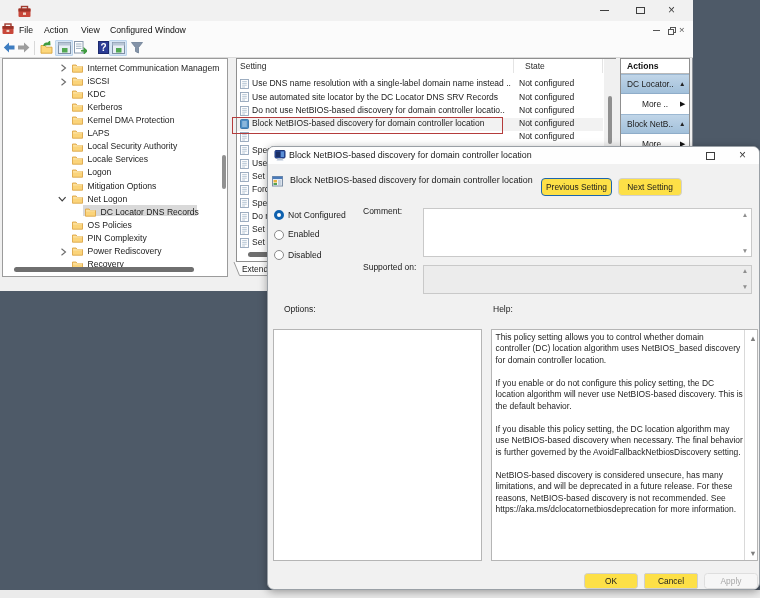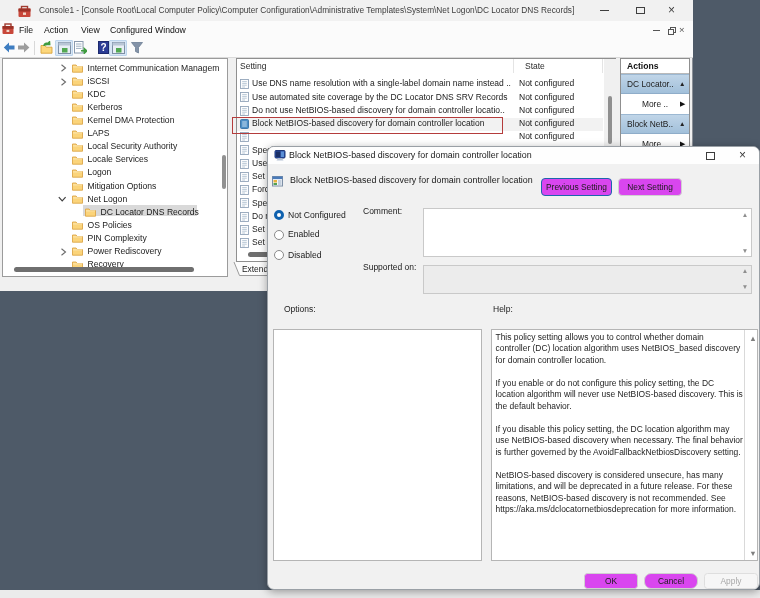--- a/index.html
+++ b/index.html
@@ -18,42 +18,41 @@
 
 #tree { left:2px; top:58px; width:226px; height:219px; background:#fff; border:1px solid #9b9b9b; }
 .trow { position:absolute; height:13.1px; line-height:13.1px; font-size:8.6px; color:#1b1b1b; white-space:nowrap; }
 
 #setpane { left:236px; top:58px; width:380px; height:204px; background:#fff; border:1px solid #8f8f8f; }
 
 #actions { left:620px; top:58px; width:70px; height:222px; background:#fff; border:1px solid #8f8f8f; }
 .aitem-blue { background:linear-gradient(180deg,#c0d5e8,#a2c0da); border-top:1px solid #9cb8d2; border-bottom:1px solid #8fadc9; }
 
 #dialog { left:267px; top:146px; width:493px; height:444px; background:#f1f1f1; border:1px solid #9aa0a6; border-radius:7px; box-shadow:0 2px 8px rgba(0,0,0,.35); }
-.dbtn { border:1px solid #d0d0d0; border-radius:4px; background:#d946ef; font-size:8.4px; color:#1b1b1b; text-align:center; }
+.dbtn { border:1px solid #d0d0d0; border-radius:4px; background:#fde047; font-size:8.4px; color:#1b1b1b; text-align:center; }
 .rad { width:10px; height:10px; border-radius:50%; background:#fff; }
 .box { background:#fff; border:1px solid #c9c9c9; }
 .scar { position:absolute; font-size:6.5px; color:#8f8f8f; width:14px; text-align:center; }
 .lbl { font-size:8.5px; color:#1b1b1b; }
 </style>
 </head>
 <body>
 <div class="abs" id="bottomstrip" style="left:0;top:590px;width:760px;height:8px;background:#ebebeb;"></div>
 
 <div class="abs" id="main">
 
   <div class="abs" id="titlebar"></div>
   <div class="abs" style="left:18px;top:5px;">
       <svg width="13" height="13">
         <rect x="3.5" y="1.5" width="6" height="4" fill="none" stroke="#a03b30" stroke-width="1.4"></rect>
         <rect x="0.5" y="3.5" width="12" height="8.5" rx="1" fill="#c8473a"></rect>
         <rect x="0.5" y="3.5" width="12" height="3" fill="#9c3227"></rect>
         <rect x="5" y="7.5" width="3" height="2.4" fill="#f2d8c8"></rect>
       </svg>
     </div>
-  <div class="abs" id="titletext">Console1 - [Console Root\Local Computer Policy\Computer Configuration\Administrative Templates\System\Net Logon\DC Locator DNS Records]</div>
   <div class="abs" style="left:600px;top:10px;width:9px;border-top:1px solid #3f3f3f;"></div>
   <div class="abs" style="left:636px;top:7px;width:9px;height:7px;border:1px solid #3f3f3f;"></div>
   <div class="abs" style="left:668px;top:0px;height:21px;line-height:20px;font-size:12px;color:#3f3f3f;">×</div>
 
   <div class="abs" id="menubar"></div>
   <div class="abs" style="left:2px;top:23px;">
       <svg width="12" height="12">
         <rect x="3" y="1" width="6" height="4" fill="none" stroke="#a03b30" stroke-width="1.4"></rect>
         <rect x="0.5" y="3" width="11" height="8" rx="1" fill="#c8473a"></rect>
         <rect x="0.5" y="3" width="11" height="2.8" fill="#9c3227"></rect>
@@ -286,21 +285,21 @@
   <div class="abs" style="left:519px;top:77.40px;height:13.25px;line-height:13.25px;font-size:8.5px;">Not configured</div>
   <div class="abs" style="left:240px;top:92.25px;">
       <svg width="9" height="10">
         <rect x="0.5" y="0.5" width="8" height="9" fill="#fcfdfe" stroke="#93a5ba" stroke-width="0.9"></rect>
         <line x1="2.2" y1="2.6" x2="6.8" y2="2.6" stroke="#a9bbcd" stroke-width="0.8"></line>
         <line x1="2.2" y1="4.4" x2="6.8" y2="4.4" stroke="#a9bbcd" stroke-width="0.8"></line>
         <line x1="2.2" y1="6.2" x2="6.8" y2="6.2" stroke="#a9bbcd" stroke-width="0.8"></line>
         <line x1="2.2" y1="8" x2="5" y2="8" stroke="#a9bbcd" stroke-width="0.8"></line>
       </svg>
     </div>
-  <div class="abs" style="left:252px;top:90.65px;height:13.25px;line-height:13.25px;font-size:8.5px;white-space:nowrap;">Use automated site coverage by the DC Locator DNS SRV Records</div>
+  <div class="abs" style="left:252px;top:90.65px;height:13.25px;line-height:13.25px;font-size:8.5px;white-space:nowrap;">Use automated site locator by the DC Locator DNS SRV Records</div>
   <div class="abs" style="left:519px;top:90.65px;height:13.25px;line-height:13.25px;font-size:8.5px;">Not configured</div>
   <div class="abs" style="left:240px;top:105.50px;">
       <svg width="9" height="10">
         <rect x="0.5" y="0.5" width="8" height="9" fill="#fcfdfe" stroke="#93a5ba" stroke-width="0.9"></rect>
         <line x1="2.2" y1="2.6" x2="6.8" y2="2.6" stroke="#a9bbcd" stroke-width="0.8"></line>
         <line x1="2.2" y1="4.4" x2="6.8" y2="4.4" stroke="#a9bbcd" stroke-width="0.8"></line>
         <line x1="2.2" y1="6.2" x2="6.8" y2="6.2" stroke="#a9bbcd" stroke-width="0.8"></line>
         <line x1="2.2" y1="8" x2="5" y2="8" stroke="#a9bbcd" stroke-width="0.8"></line>
       </svg>
     </div>
@@ -473,14 +472,14 @@
 <div class="abs scar" style="left:738px;top:283px;z-index:11;">▼</div>
 <div class="abs lbl" style="left:284px;top:302.5px;height:13px;line-height:13px;z-index:11;">Options:</div>
 <div class="abs lbl" style="left:493px;top:302.5px;height:13px;line-height:13px;z-index:11;">Help:</div>
 <div class="abs" style="left:273px;top:329px;width:209px;height:232px;background:#fff;border:1px solid #b5b5b5;z-index:11;"></div>
 <div class="abs" style="left:491px;top:329px;width:267px;height:232px;background:#fff;border:1px solid #b5b5b5;z-index:11;"></div>
 <div class="abs" style="left:744px;top:330px;width:1px;height:230px;background:#d9d9d9;z-index:11;"></div>
 <div class="abs scar" style="left:746px;top:334px;color:#7f7f7f;font-size:7.5px;z-index:11;">▲</div>
 <div class="abs scar" style="left:746px;top:549px;color:#7f7f7f;font-size:7.5px;z-index:11;">▼</div>
 <div class="abs" style="left:495.5px;top:331.5px;font-size:8.45px;line-height:11.5px;color:#1f1f1f;white-space:nowrap;z-index:11;">This policy setting allows you to control whether domain<br>controller (DC) location algorithm uses NetBIOS_based discovery<br>for domain controller location.<br><br>If you enable or do not configure this policy setting, the DC<br>location algorithm will never use NetBIOS-based discovery. This is<br>the default behavior.<br><br>If you disable this policy setting, the DC location algorithm may<br>use NetBIOS-based discovery when necessary. The final behavior<br>is further governed by the AvoidFallbackNetbiosDiscovery setting.<br><br>NetBIOS-based discovery is considered unsecure, has many<br>limitations, and will be deprecated in a future release. For these<br>reasons, NetBIOS-based discovery is not recommended. See<br>https://aka.ms/dclocatornetbiosdeprecation for more information.</div>
 <div class="abs dbtn" style="left:584px;top:573px;width:54px;height:16px;line-height:14.5px;border-radius:3.5px;z-index:11;">OK</div>
-<div class="abs dbtn" style="left:644px;top:573px;width:54px;height:16px;line-height:14.5px;border-radius:7px;z-index:11;">Cancel</div>
+<div class="abs dbtn" style="left:644px;top:573px;width:54px;height:16px;line-height:14.5px;border-radius:2px;z-index:11;">Cancel</div>
 <div class="abs dbtn" style="left:704px;top:573px;width:54px;height:16px;line-height:14.5px;border-radius:3.5px;color:#a8a8a8;border-color:#dedede;background:#f6f6f6;z-index:11;">Apply</div>
 
 </body></html>

